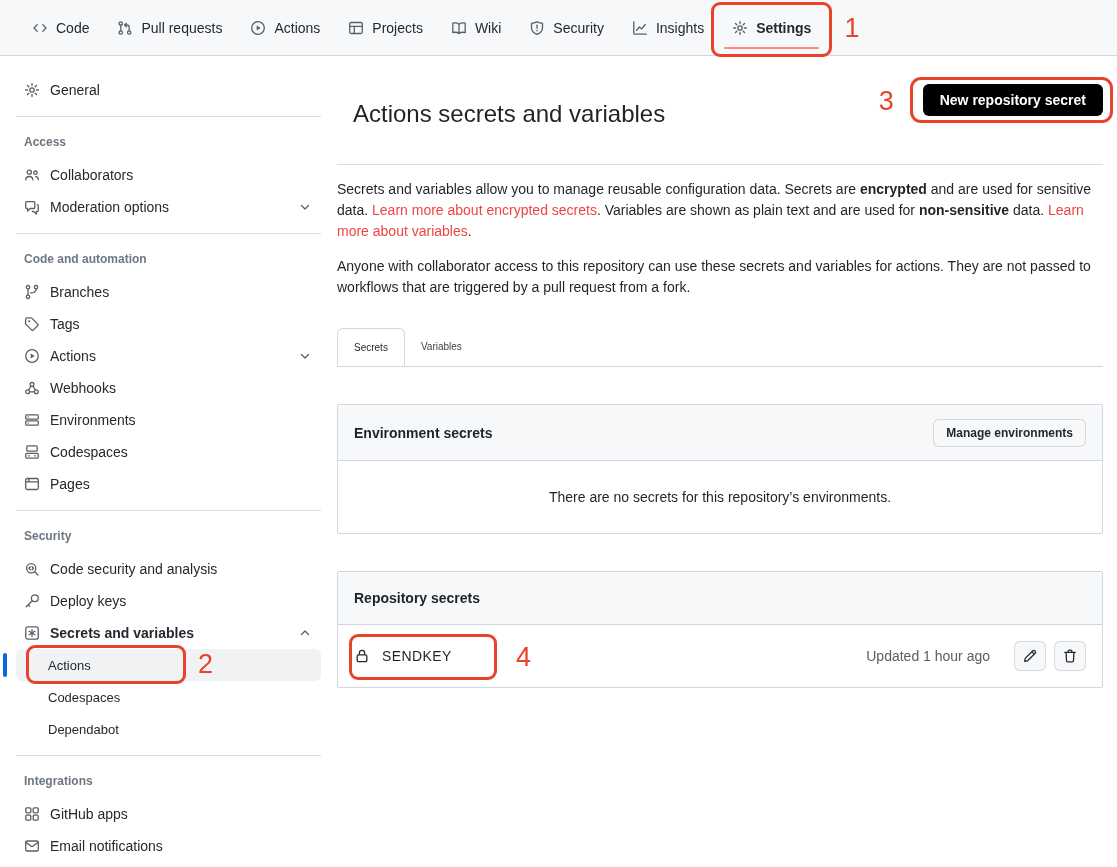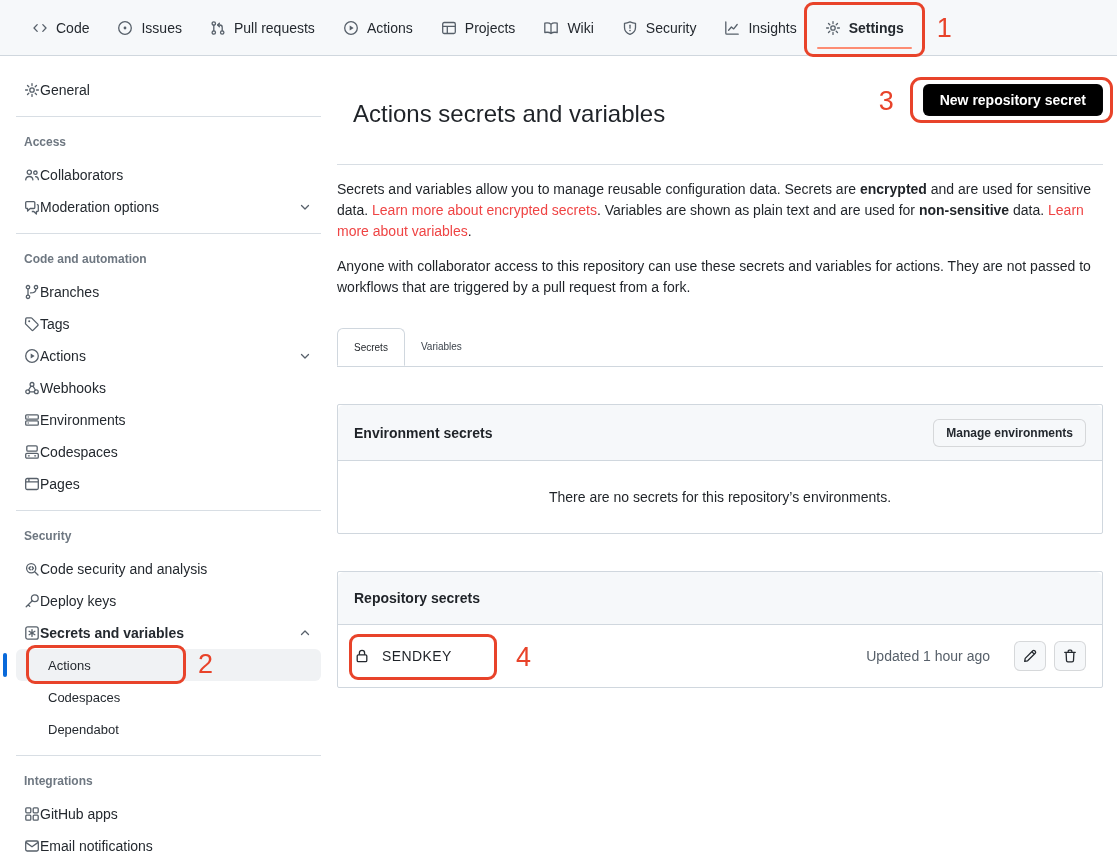--- a/index.html
+++ b/index.html
@@ -33,21 +33,21 @@
   .ring2 { left:10px; top:-4px; width:160px; height:39px; }
   .num2 { left:182px; top:2px; }
   .ring3 { left:-13px; right:-10px; top:-7px; bottom:-7px; border-radius:11px; }
   .num3 { left:-44px; top:4px; }
   .ring4 { left:11px; top:9px; width:148px; height:46px; }
   .num4 { left:178px; top:19px; }
 
   
   .sidebar { position:absolute; top:56px; left:0; width:337px; padding-top:18px; }
   .side-item {
-    display:flex; align-items:center; height:32px; margin:0 16px;
+    display:flex; align-items:center; gap:10px; height:32px; margin:0 16px;
     padding:0 8px; border-radius:6px; font-size:14px; cursor:pointer; position:relative;
   }
   .side-item .chev { margin-left:auto; }
   .side-item.bold { font-weight:700; }
   .sub-item {
     display:flex; align-items:center; height:32px; margin:0 16px; padding:0 8px 0 32px;
     border-radius:6px; font-size:13px; cursor:pointer; position:relative;
   }
   .sub-item.active { background:#f0f2f4; }
   .active-bar { position:absolute; left:-13px; top:4px; width:4px; height:24px; border-radius:2px; background:#0969da; }
@@ -101,27 +101,20 @@
 </style>
 </head>
 <body>
 
 <nav class="topnav">
   <div class="nav-item">
     <svg class="oct" viewBox="0 0 16 16" fill="none" stroke="currentColor" stroke-width="1.3" stroke-linecap="round" stroke-linejoin="round">
         <path d="M5.2 4.6 2 8l3.2 3.4M10.8 4.6 14 8l-3.2 3.4"></path>
       </svg>
     <span>Code</span>
-  </div>
-  <div class="nav-item">
-    <svg class="oct" viewBox="0 0 16 16" fill="none" stroke="currentColor" stroke-width="1.3">
-        <circle cx="8" cy="8" r="6.3"></circle>
-        <circle cx="8" cy="8" r="1.4" fill="currentColor" stroke="none"></circle>
-      </svg>
-    <span>Issues</span>
   </div>
   <div class="nav-item">
     <svg class="oct" viewBox="0 0 16 16" fill="none" stroke="currentColor" stroke-width="1.3" stroke-linecap="round" stroke-linejoin="round">
         <circle cx="3.8" cy="3.5" r="1.7"></circle>
         <circle cx="3.8" cy="12.5" r="1.7"></circle>
         <circle cx="12.2" cy="12.5" r="1.7"></circle>
         <path d="M3.8 5.2v5.6M12.2 10.8V7.2c0-1.4-.9-2.2-2.3-2.2H7.8"></path>
         <path d="M9.4 3.3 7.7 5l1.7 1.7"></path>
       </svg>
     <span>Pull requests</span>

